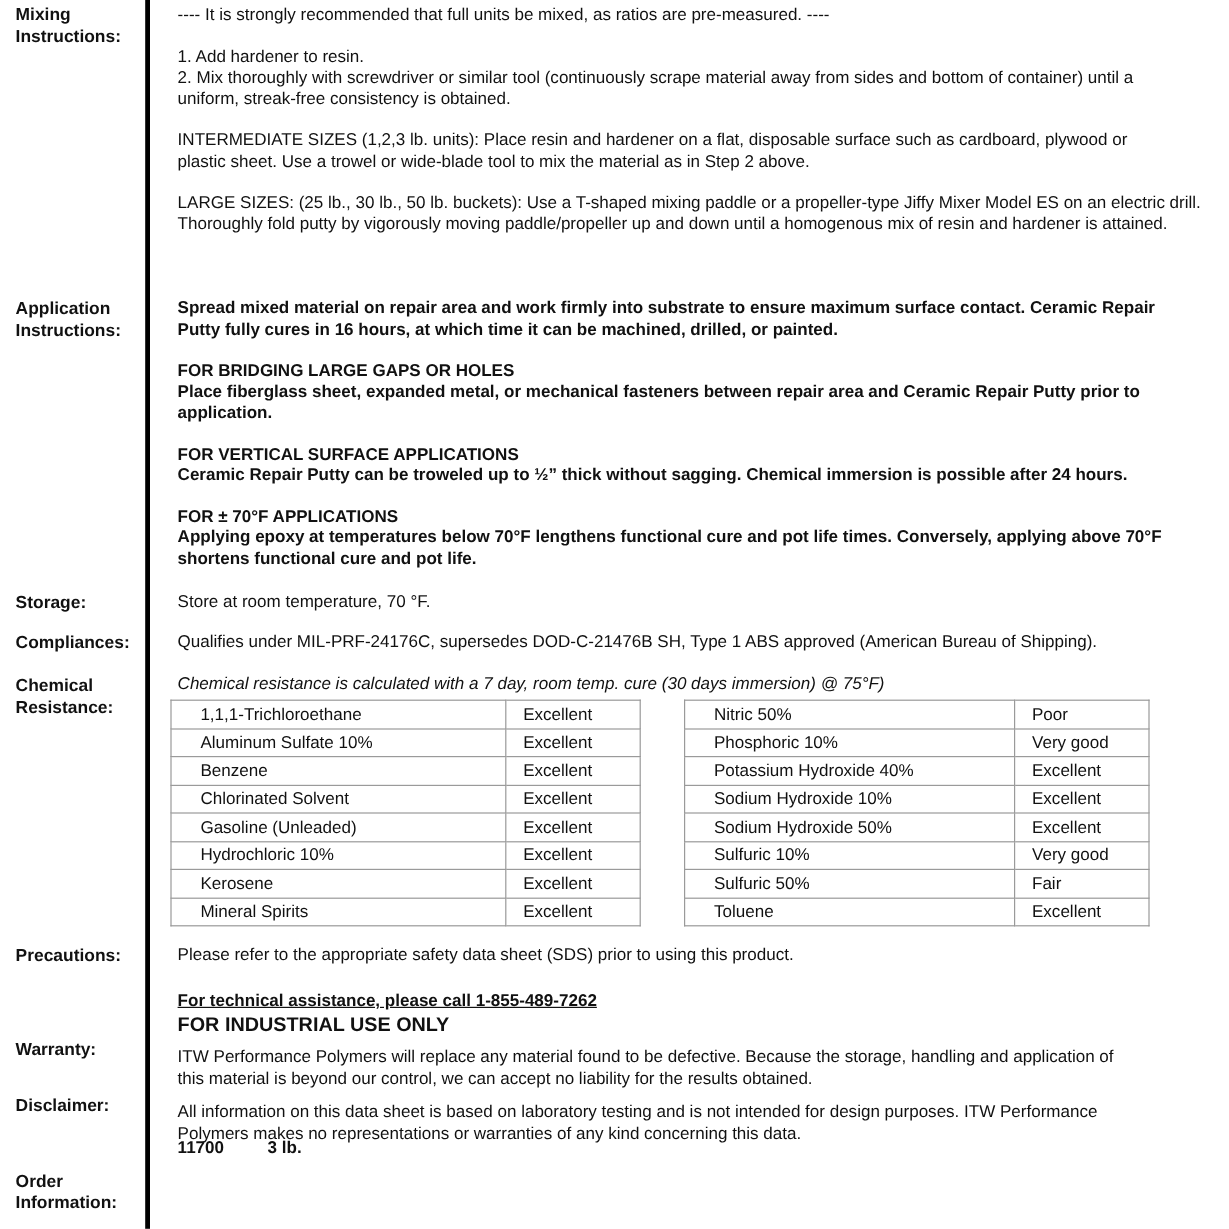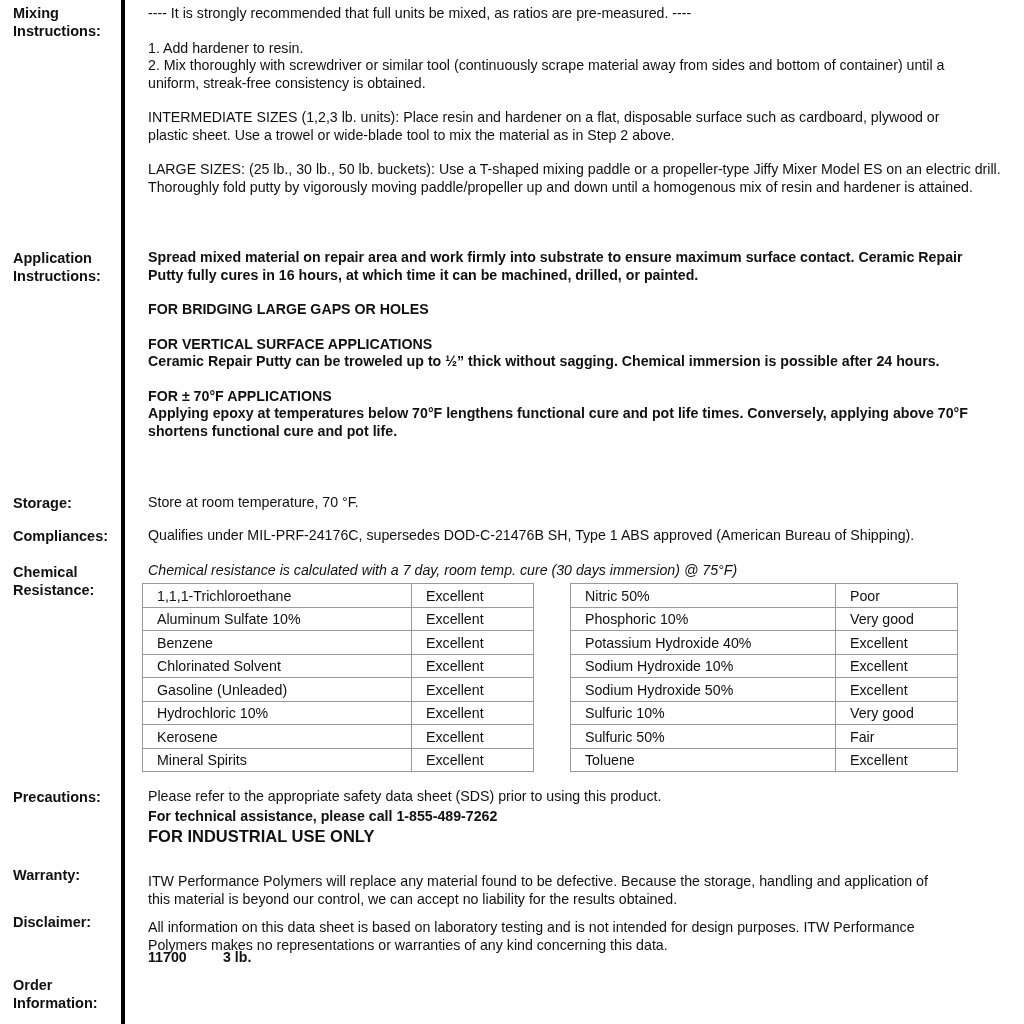--- a/index.html
+++ b/index.html
@@ -21,21 +21,21 @@
   .italic { font-style: italic; }
 
   table.chem {
     position: absolute; border-collapse: collapse; top: 583px;
     font-size: 14.2px;
   }
   table.chem td {
     border: 1px solid #9a9a9a; height: 22.5px; padding: 0 0 0 0; line-height: 22px;
     vertical-align: bottom;
   }
-  table.chem td.name { padding-left: 14px; }
+  table.chem td.name { padding-left: 24px; }
   table.chem td.rating { padding-left: 14px; }
   #tbl-left { left: 142px; width: 392px; }
   #tbl-left td.name { width: 254px; }
   #tbl-right { left: 570px; width: 388px; }
   #tbl-right td.name { width: 250px; }
   .order-code { display: inline-block; width: 75px; font-weight: bold; }
   .order-size { font-weight: bold; }
 </style>
 </head>
 <body>
@@ -52,20 +52,21 @@
   <p class="para" style="width:810px;">INTERMEDIATE SIZES (1,2,3 lb. units): Place resin and hardener on a flat, disposable surface such as cardboard, plywood or plastic sheet. Use a trowel or wide-blade tool to mix the material as in Step 2 above.</p>
   <div class="gap"></div>
   <p class="para" style="width:860px;">LARGE SIZES: (25 lb., 30 lb., 50 lb. buckets): Use a T-shaped mixing paddle or a propeller-type Jiffy Mixer Model ES on an electric drill. Thoroughly fold putty by vigorously moving paddle/propeller up and down until a homogenous mix of resin and hardener is attained.</p>
 </div>
 
 <div class="label" style="top:249px;">Application Instructions:</div>
 <div class="block" style="top:249px;font-weight:bold;">
   <p class="para" style="width:850px;">Spread mixed material on repair area and work firmly into substrate to ensure maximum surface contact. Ceramic Repair Putty fully cures in 16 hours, at which time it can be machined, drilled, or painted.</p>
   <div class="gap"></div>
   <p class="para">FOR BRIDGING LARGE GAPS OR HOLES</p>
+  <p class="para" style="width:850px;">Place fiberglass sheet, expanded metal, or mechanical fasteners between repair area and Ceramic Repair Putty prior to application.</p>
   <div class="gap"></div>
   <p class="para">FOR VERTICAL SURFACE APPLICATIONS</p>
   <p class="para">Ceramic Repair Putty can be troweled up to ½” thick without sagging. Chemical immersion is possible after 24 hours.</p>
   <div class="gap"></div>
   <p class="para">FOR ± 70°F APPLICATIONS</p>
   <p class="para" style="width:860px;">Applying epoxy at temperatures below 70°F lengthens functional cure and pot life times. Conversely, applying above 70°F shortens functional cure and pot life.</p>
 </div>
 
 <div class="label" style="top:494px;">Storage:</div>
 <div class="block" style="top:494px;">Store at room temperature, 70 °F.</div>
@@ -146,21 +147,21 @@
     <tr>
         <td class="name">Toluene</td>
         <td class="rating">Excellent</td>
       </tr>
   </tbody>
 </table>
 
 <div class="label" style="top:788px;">Precautions:</div>
 <div class="block" style="top:788px;">
   <p class="para">Please refer to the appropriate safety data sheet (SDS) prior to using this product.</p>
-  <p class="para bold" style="margin-top:2px;">For technical assistance, please call 1-855-489-7262</p>
+  <p class="para bold" style="margin-top:20px;text-decoration:underline;">For technical assistance, please call 1-855-489-7262</p>
   <p class="para big-bold">FOR INDUSTRIAL USE ONLY</p>
 </div>
 
 <div class="label" style="top:866px;">Warranty:</div>
 <div class="block" style="top:873px; width:790px;">ITW Performance Polymers will replace any material found to be defective.  Because the storage, handling and application of this material is beyond our control, we can accept no liability for the results obtained.</div>
 
 <div class="label" style="top:913px;">Disclaimer:</div>
 <div class="block" style="top:919px; width:790px;">All information on this data sheet is based on laboratory testing and is not intended for design purposes.  ITW Performance Polymers makes no representations or warranties of any kind concerning this data.</div>
 
 <div class="label" style="top:976px;">Order Information:</div>

